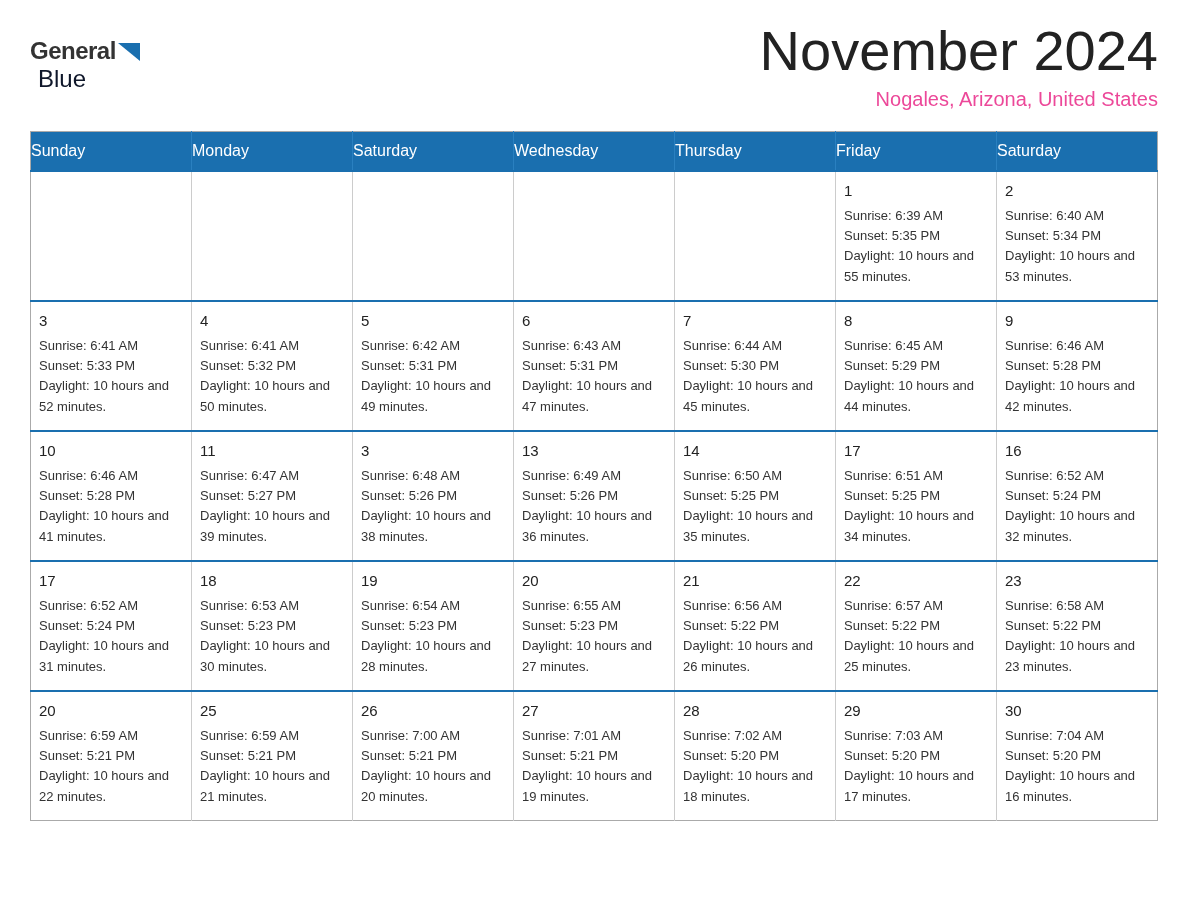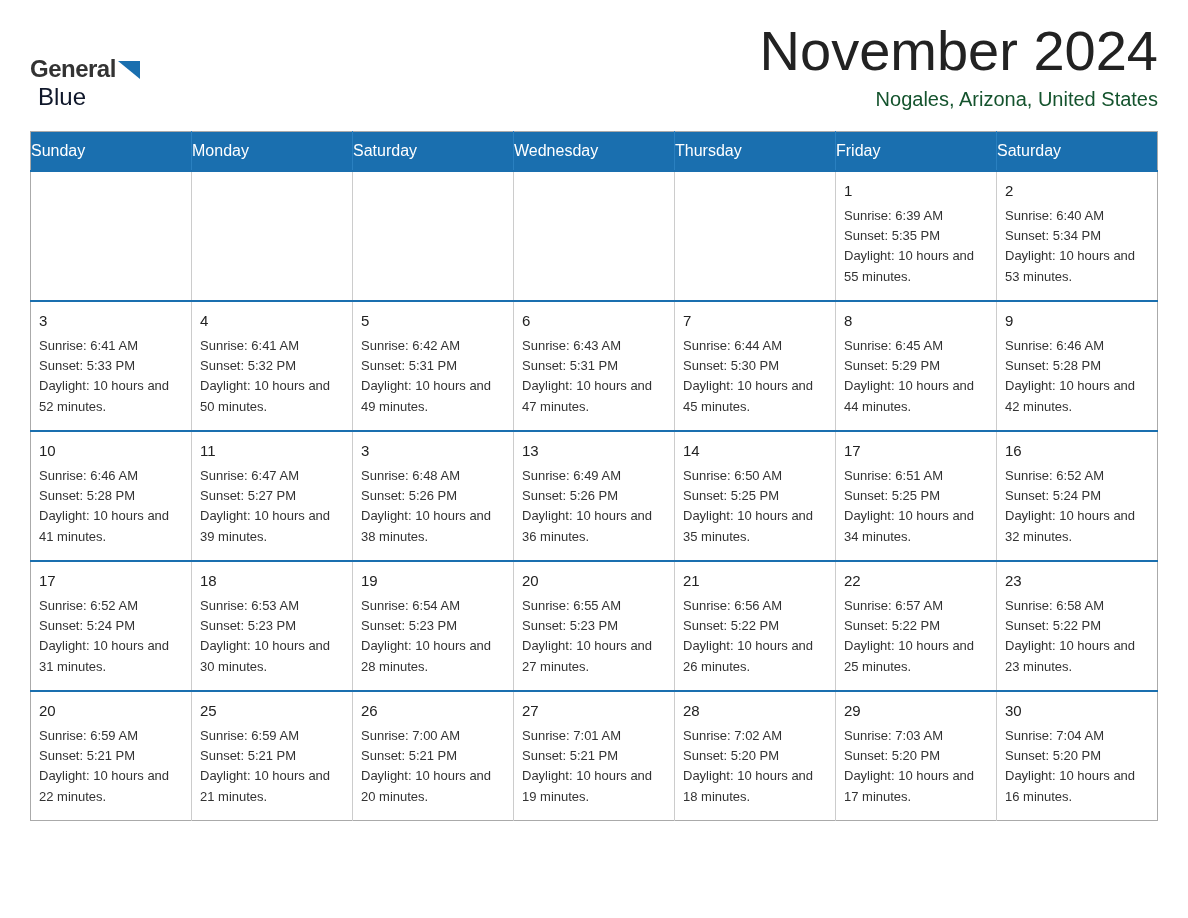--- a/index.html
+++ b/index.html
@@ -7,21 +7,21 @@
       font-family: Arial, Helvetica, sans-serif;
       background: #fff;
       color: #333;
       padding: 20px 30px;
       width: 1188px;
       min-height: 918px;
     }
     .header-area {
       display: flex;
       justify-content: space-between;
-      align-items: flex-end;
+      align-items: center;
       margin-bottom: 20px;
     }
     .logo-wrapper {
       display: flex;
       flex-direction: column;
     }
     .logo-top-line {
       display: flex;
       align-items: center;
     }
@@ -29,21 +29,21 @@
       text-align: right;
     }
     .calendar-title {
       font-size: 56px;
       font-weight: normal;
       color: #222;
       line-height: 1.1;
     }
     .calendar-subtitle {
       font-size: 20px;
-      color: #14532d;
+      color: #ec4899;
       margin-top: 6px;
     }
     table {
       width: 100%;
       border-collapse: collapse;
       border: 1px solid #aaa;
     }
     thead tr {
       background: #1a6faf;
     }

